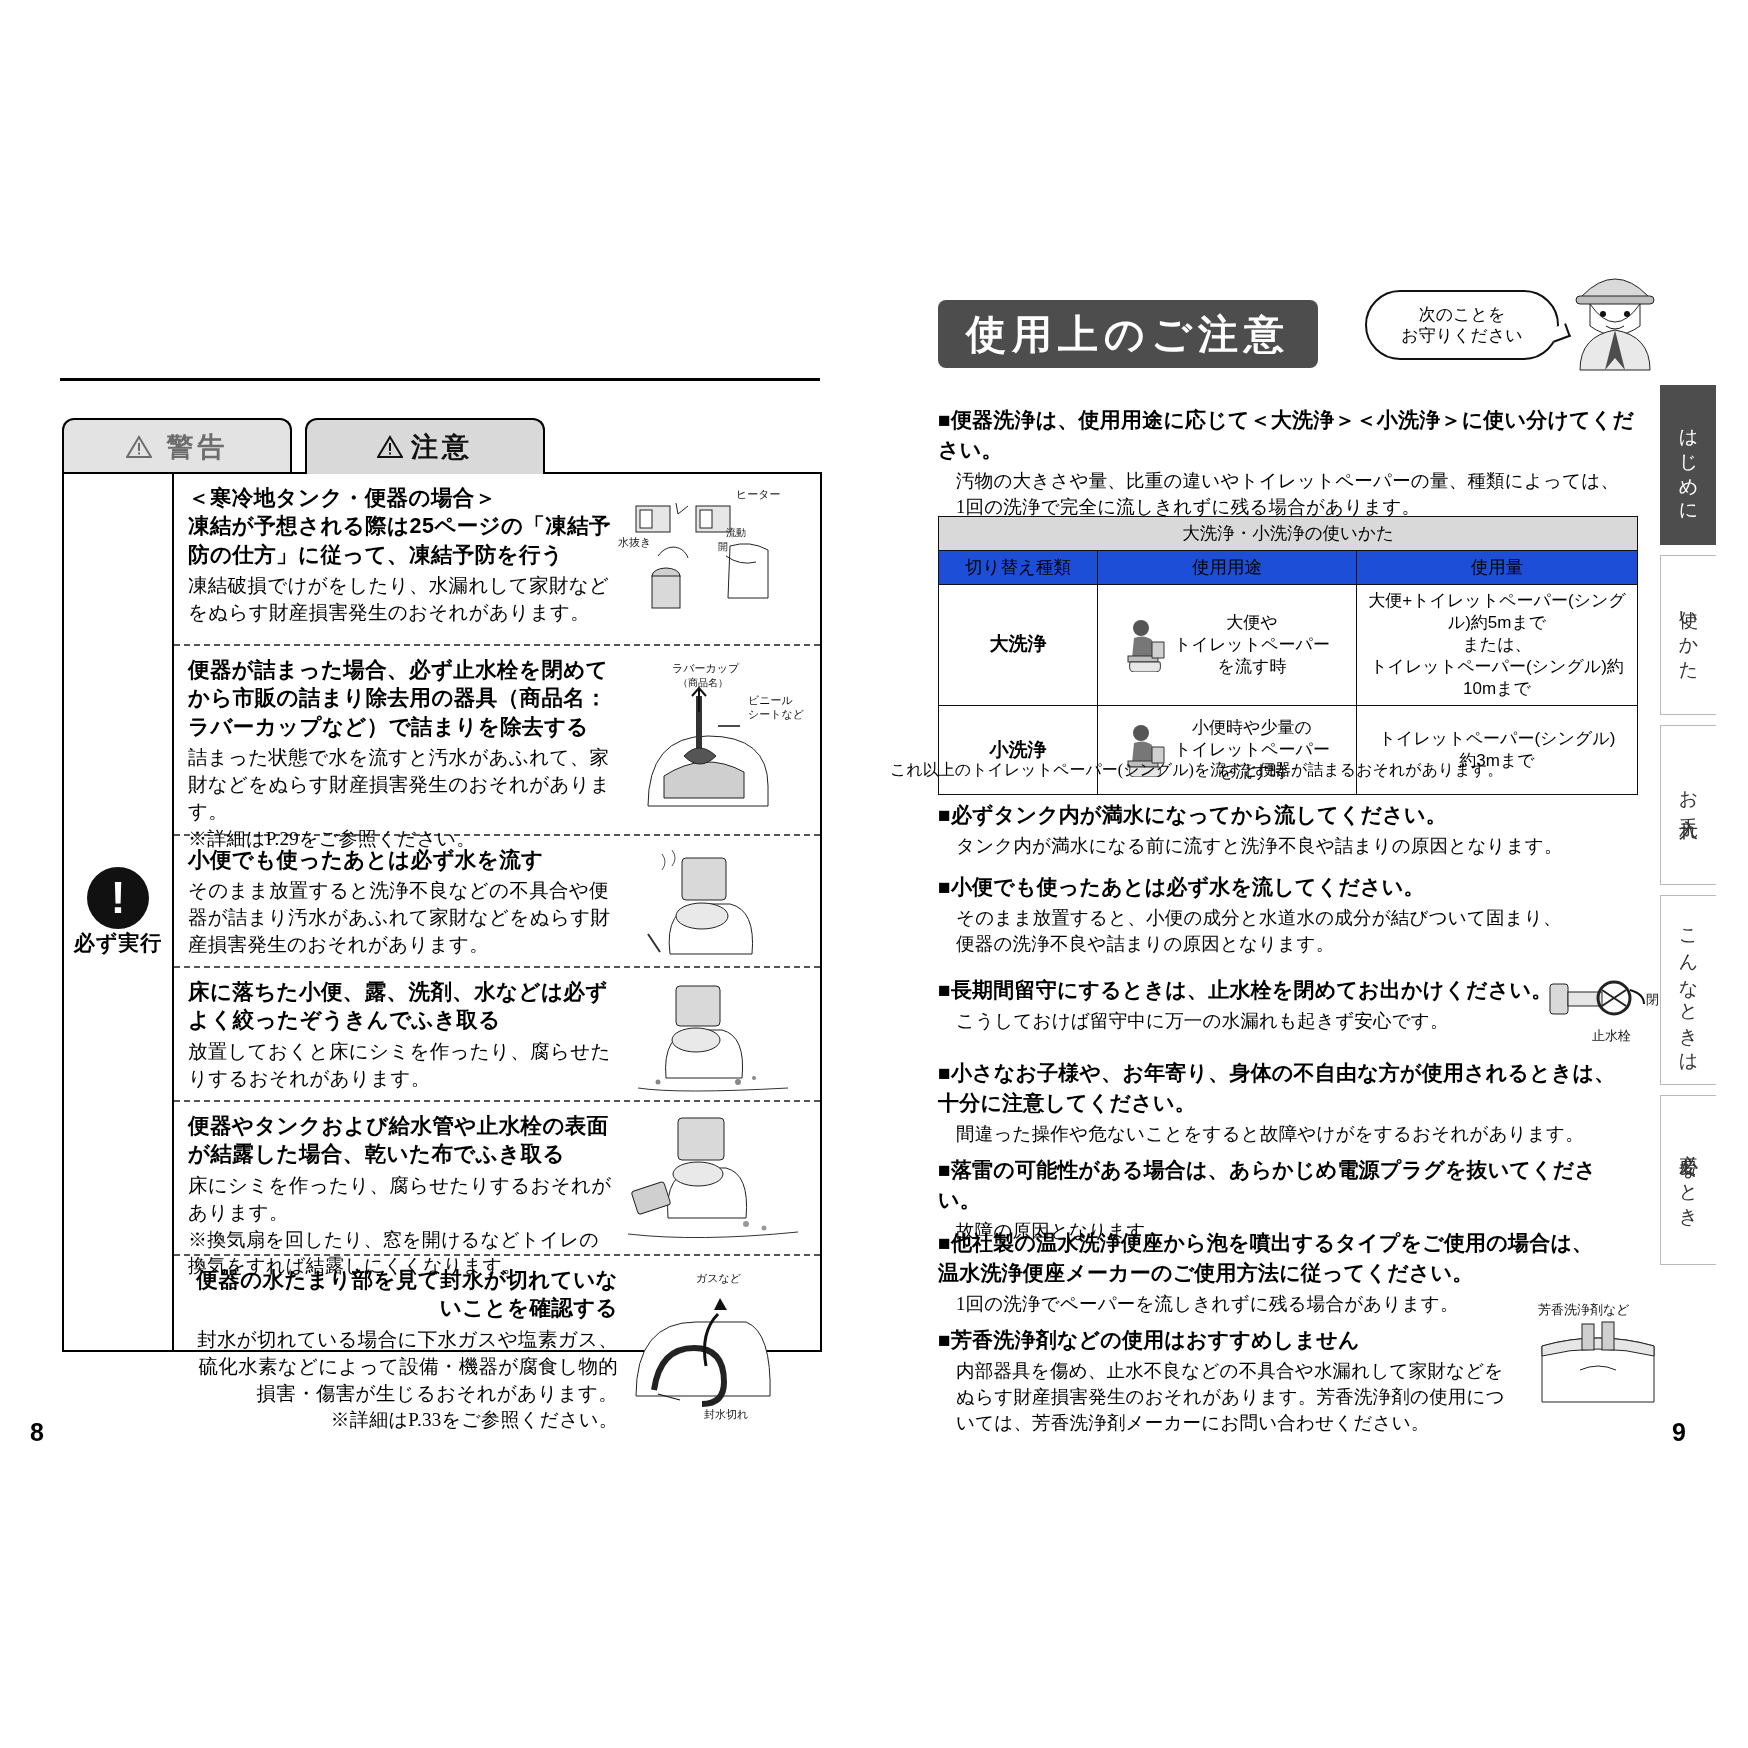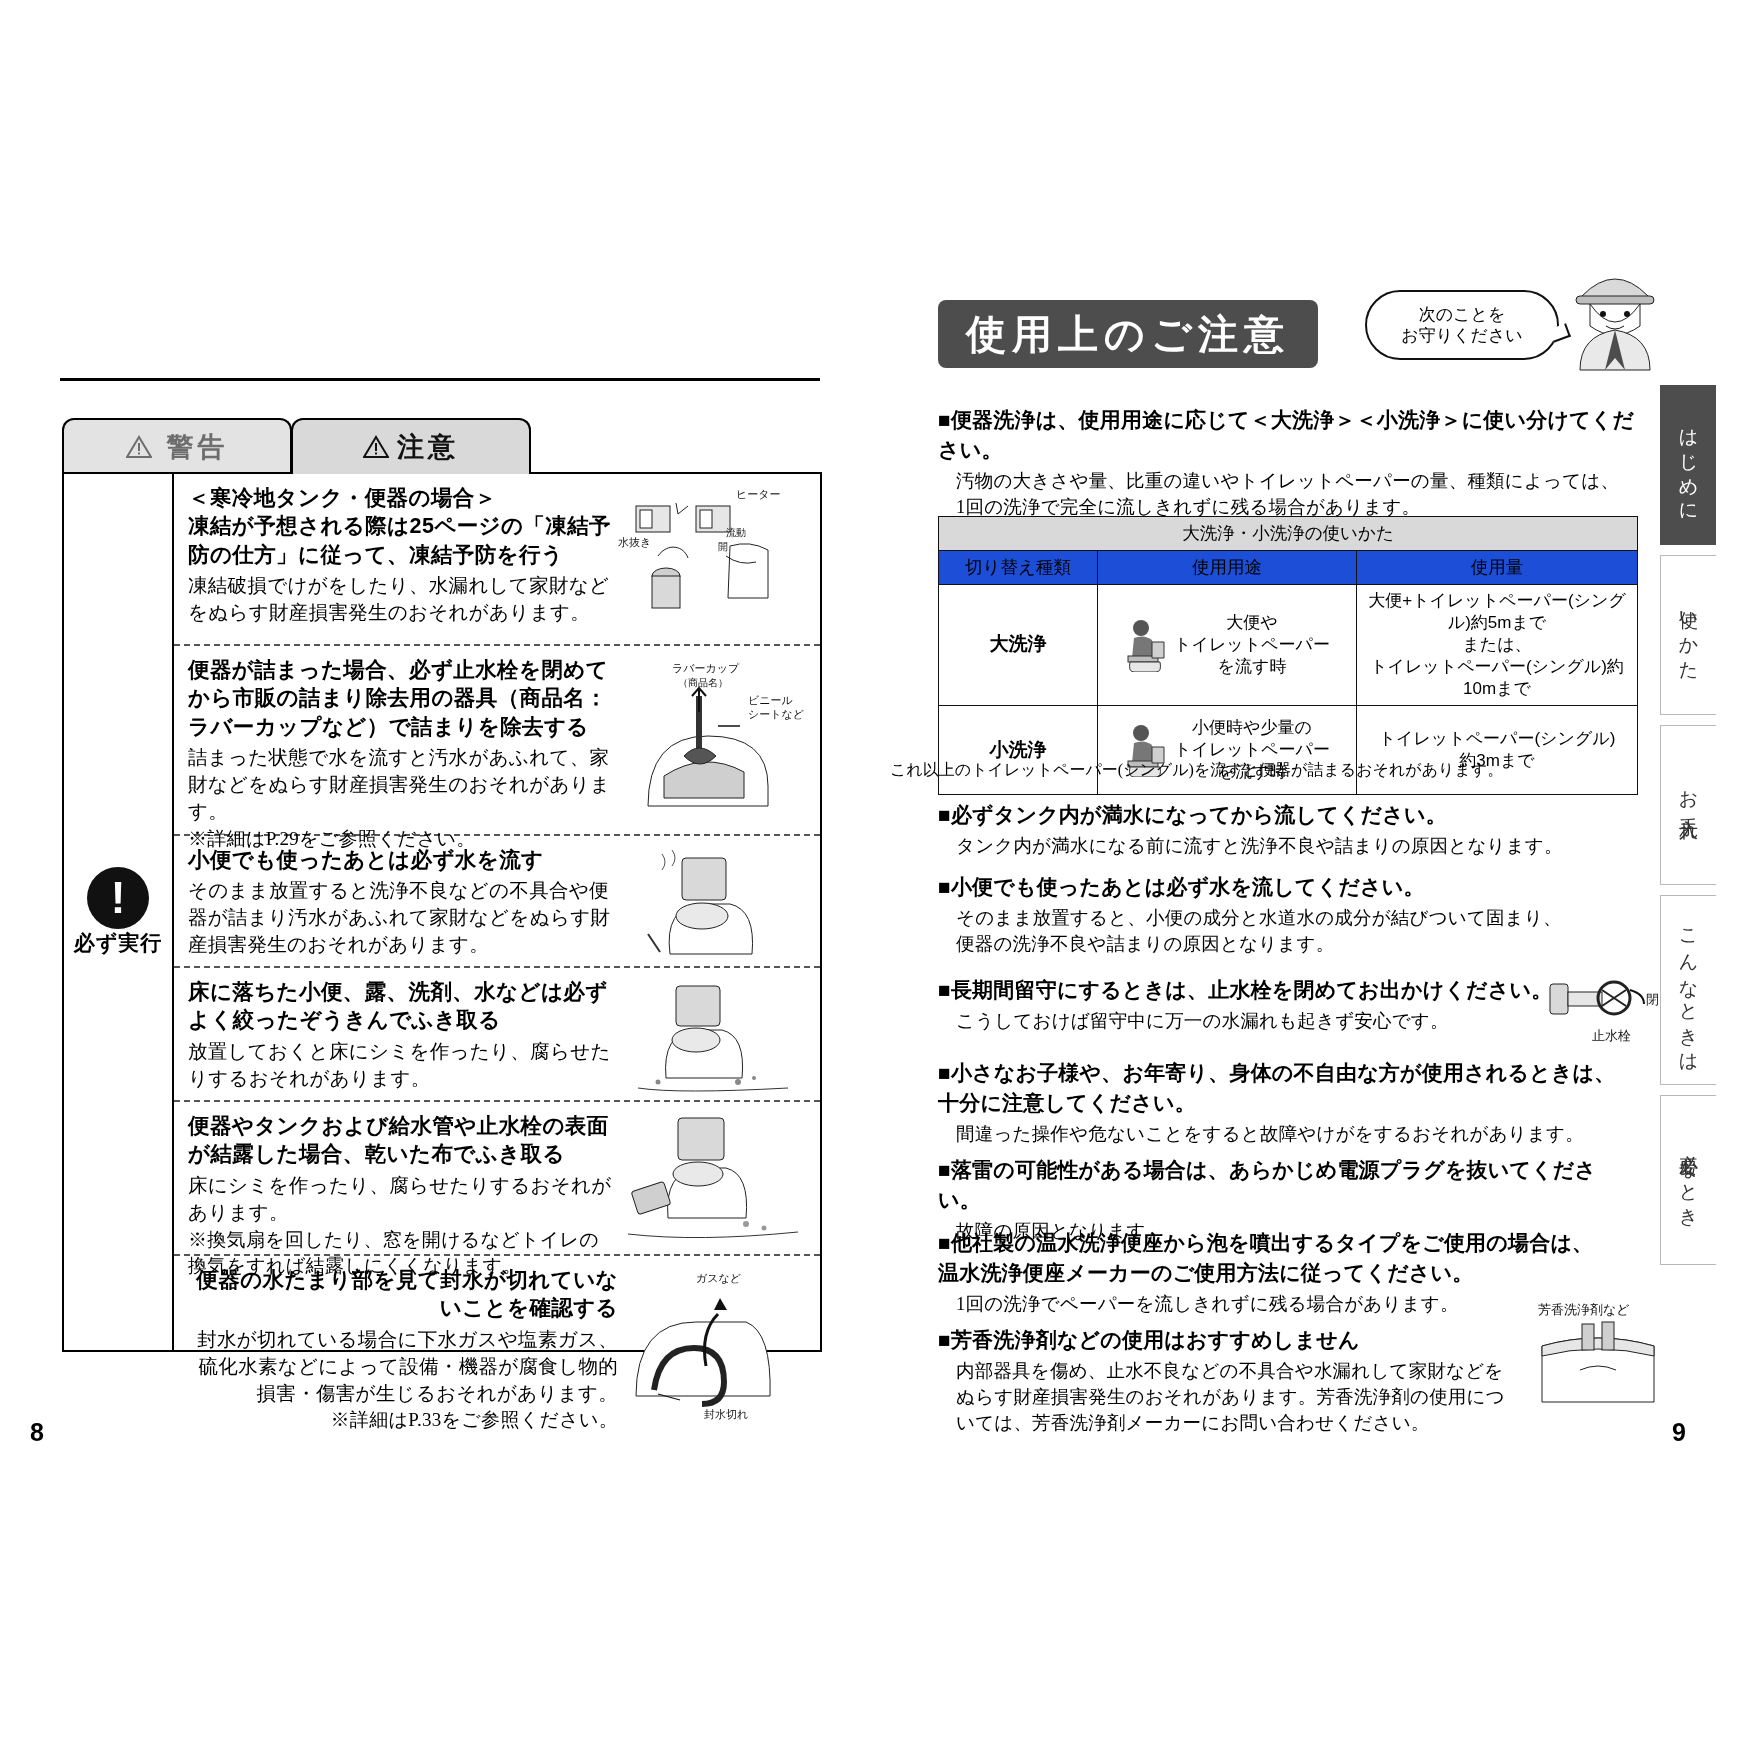--- a/index.html
+++ b/index.html
@@ -17,21 +17,21 @@
   .tabs{position:absolute;left:62px;top:418px;width:470px;height:56px;}
   .tab{
     position:absolute;top:0;height:56px;
     border:2px solid #000;border-bottom:none;
     border-radius:12px 12px 0 0;
     display:flex;align-items:center;justify-content:center;
     font-size:27px;font-weight:bold;letter-spacing:4px;
     box-sizing:border-box;
   }
   .tab-warning{left:0;width:230px;background:#e3e3e3;color:#6d6d6d;gap:7px;}
-  .tab-caution{left:229px;width:240px;background:#d9d9d9;color:#111;z-index:2;}
+  .tab-caution{left:243px;width:240px;background:#d9d9d9;color:#111;z-index:2;}
   .tri{display:inline-block;margin-right:8px;font-size:26px;line-height:1;}
 
   .left-box{
     position:absolute;left:62px;top:472px;width:760px;height:880px;
     border:2px solid #000;box-sizing:border-box;background:#fff;
   }
   .must-col{
     position:absolute;left:0;top:0;width:110px;height:100%;
     border-right:2px solid #000;box-sizing:border-box;
     display:flex;flex-direction:column;align-items:center;justify-content:center;

